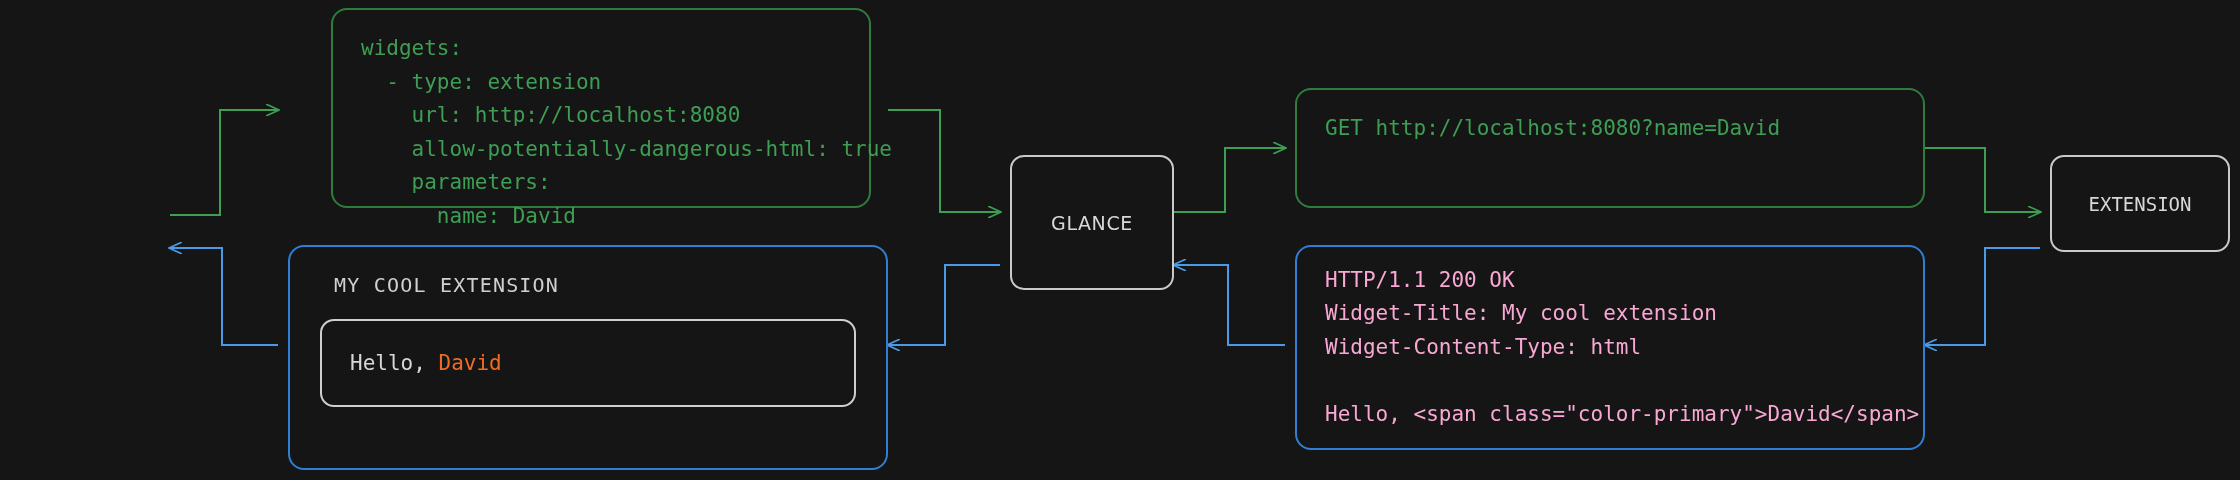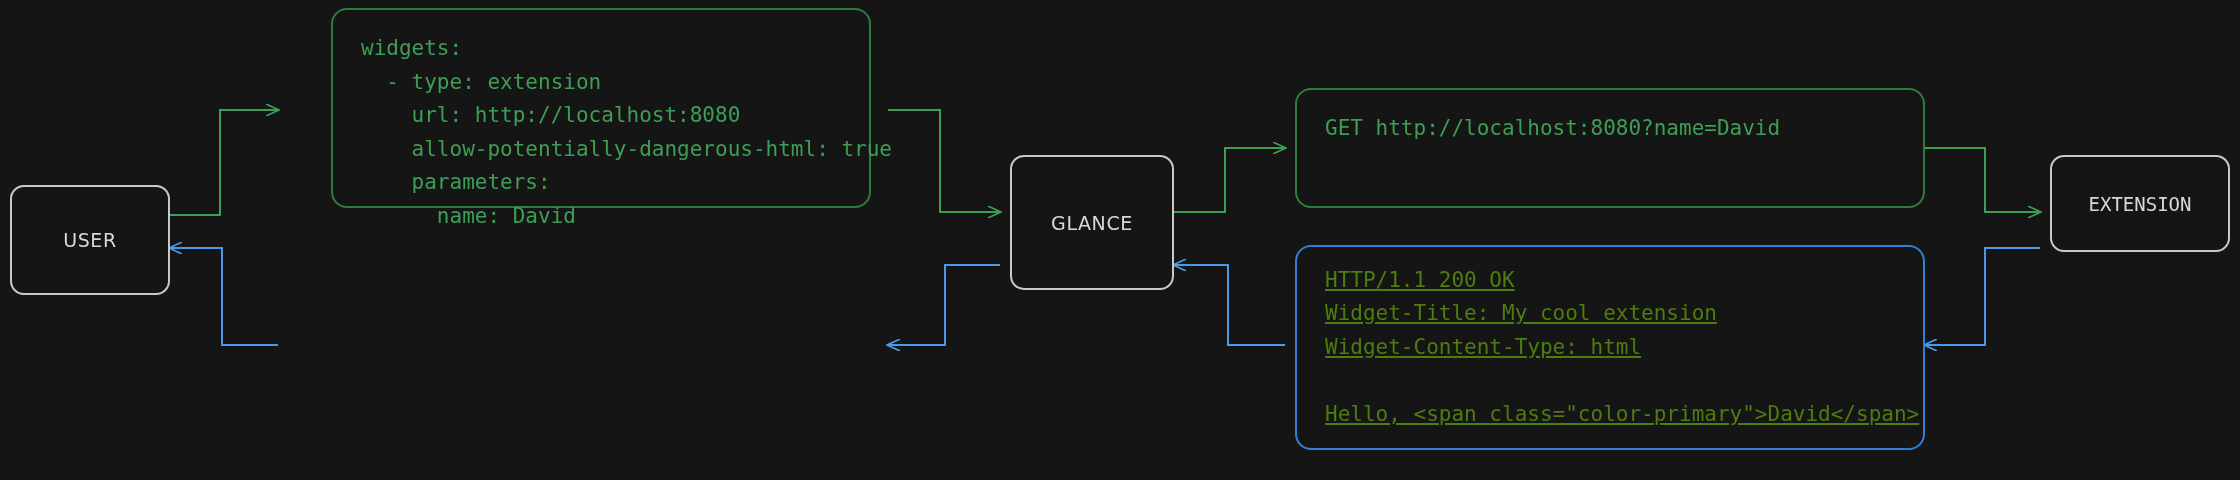--- a/index.html
+++ b/index.html
@@ -56,22 +56,21 @@
     font-size: 21px;
     line-height: 1.6;
     white-space: pre;
   }
   .codebox.green {
     border: 2px solid #2f7d3c;
     color: #3d9e54;
   }
   .codebox.blue {
     border: 2px solid #2f7fd4;
-    color: #4d7c0f;
-    text-decoration: underline;
+    color: #f9a8d4;
   }
   .widget-card {
     position: absolute;
     box-sizing: border-box;
     border: 2px solid #2f7fd4;
     border-radius: 16px;
     background: #151515;
     padding: 26px 30px;
   }
   .widget-title {
@@ -121,23 +120,20 @@
 
     <path d="M2040,248 L1985,248 L1985,345 L1925,345" fill="none" stroke="#4a9ae8" stroke-width="2" marker-end="url(#arrow-blue)"></path>
 
     <path d="M1285,345 L1228,345 L1228,265 L1174,265" fill="none" stroke="#4a9ae8" stroke-width="2" marker-end="url(#arrow-blue)"></path>
 
     <path d="M1000,265 L945,265 L945,345 L888,345" fill="none" stroke="#4a9ae8" stroke-width="2" marker-end="url(#arrow-blue)"></path>
 
     <path d="M278,345 L222,345 L222,248 L170,248" fill="none" stroke="#4a9ae8" stroke-width="2" marker-end="url(#arrow-blue)"></path>
   </svg>
 
-  <div class="node" style="left:10px; top:185px; width:160px; height:110px;">
-    <span>USER</span>
-  </div>
 
   <div class="node" style="left:1010px; top:155px; width:164px; height:135px;">
     <span>GLANCE</span>
   </div>
 
   <div class="node mono" style="left:2050px; top:155px; width:180px; height:97px;">
     <span>EXTENSION</span>
   </div>
 
   <div class="codebox green" style="left:295px; top:8px; width:540px; height:200px;margin-left:36px;"><span>widgets:
@@ -148,14 +144,20 @@
       name: David</span></div>
 
   <div class="codebox green" style="left:1295px; top:88px; width:630px; height:120px; display:flex; align-items:flex-start;"><span>GET http://localhost:8080?name=David</span></div>
 
   <div class="codebox blue" style="left:1295px; top:245px; width:630px; height:205px; display:flex; align-items:center;"><span>HTTP/1.1 200 OK
 Widget-Title: My cool extension
 Widget-Content-Type: html
 
 Hello, &lt;span class="color-primary"&gt;David&lt;/span&gt;</span></div>
 
+  <div class="widget-card" style="left:288px; top:245px; width:600px; height:225px;">
+    <div class="widget-title">MY COOL EXTENSION</div>
+    <div class="widget-body">
+      <span>Hello, </span><span class="accent">David</span>
+    </div>
+  </div>
 
 </div>
 
 </body></html>

